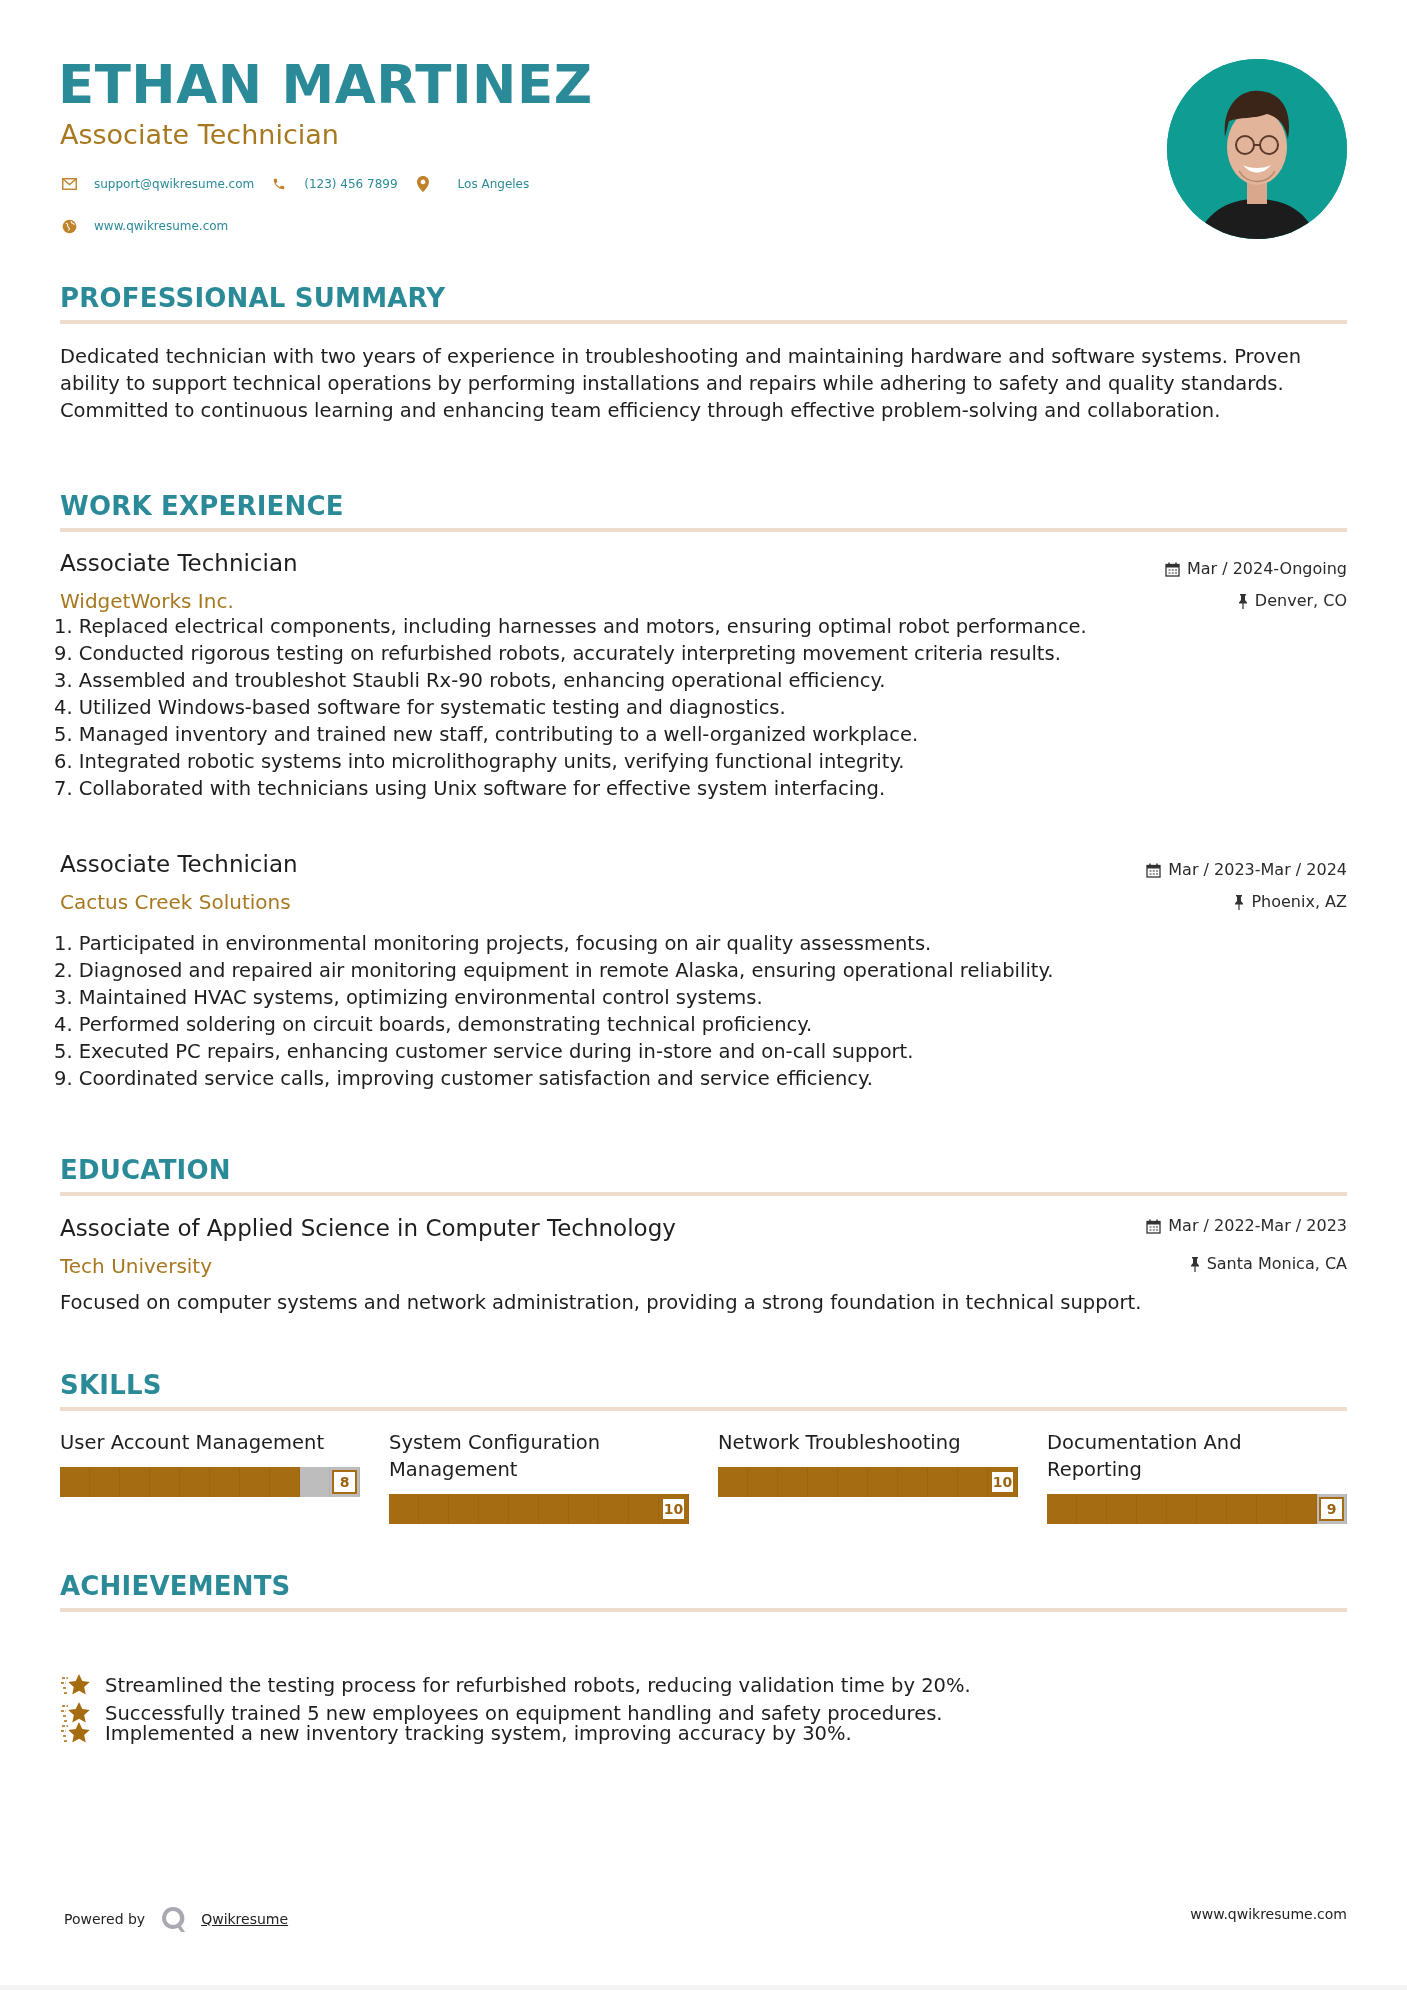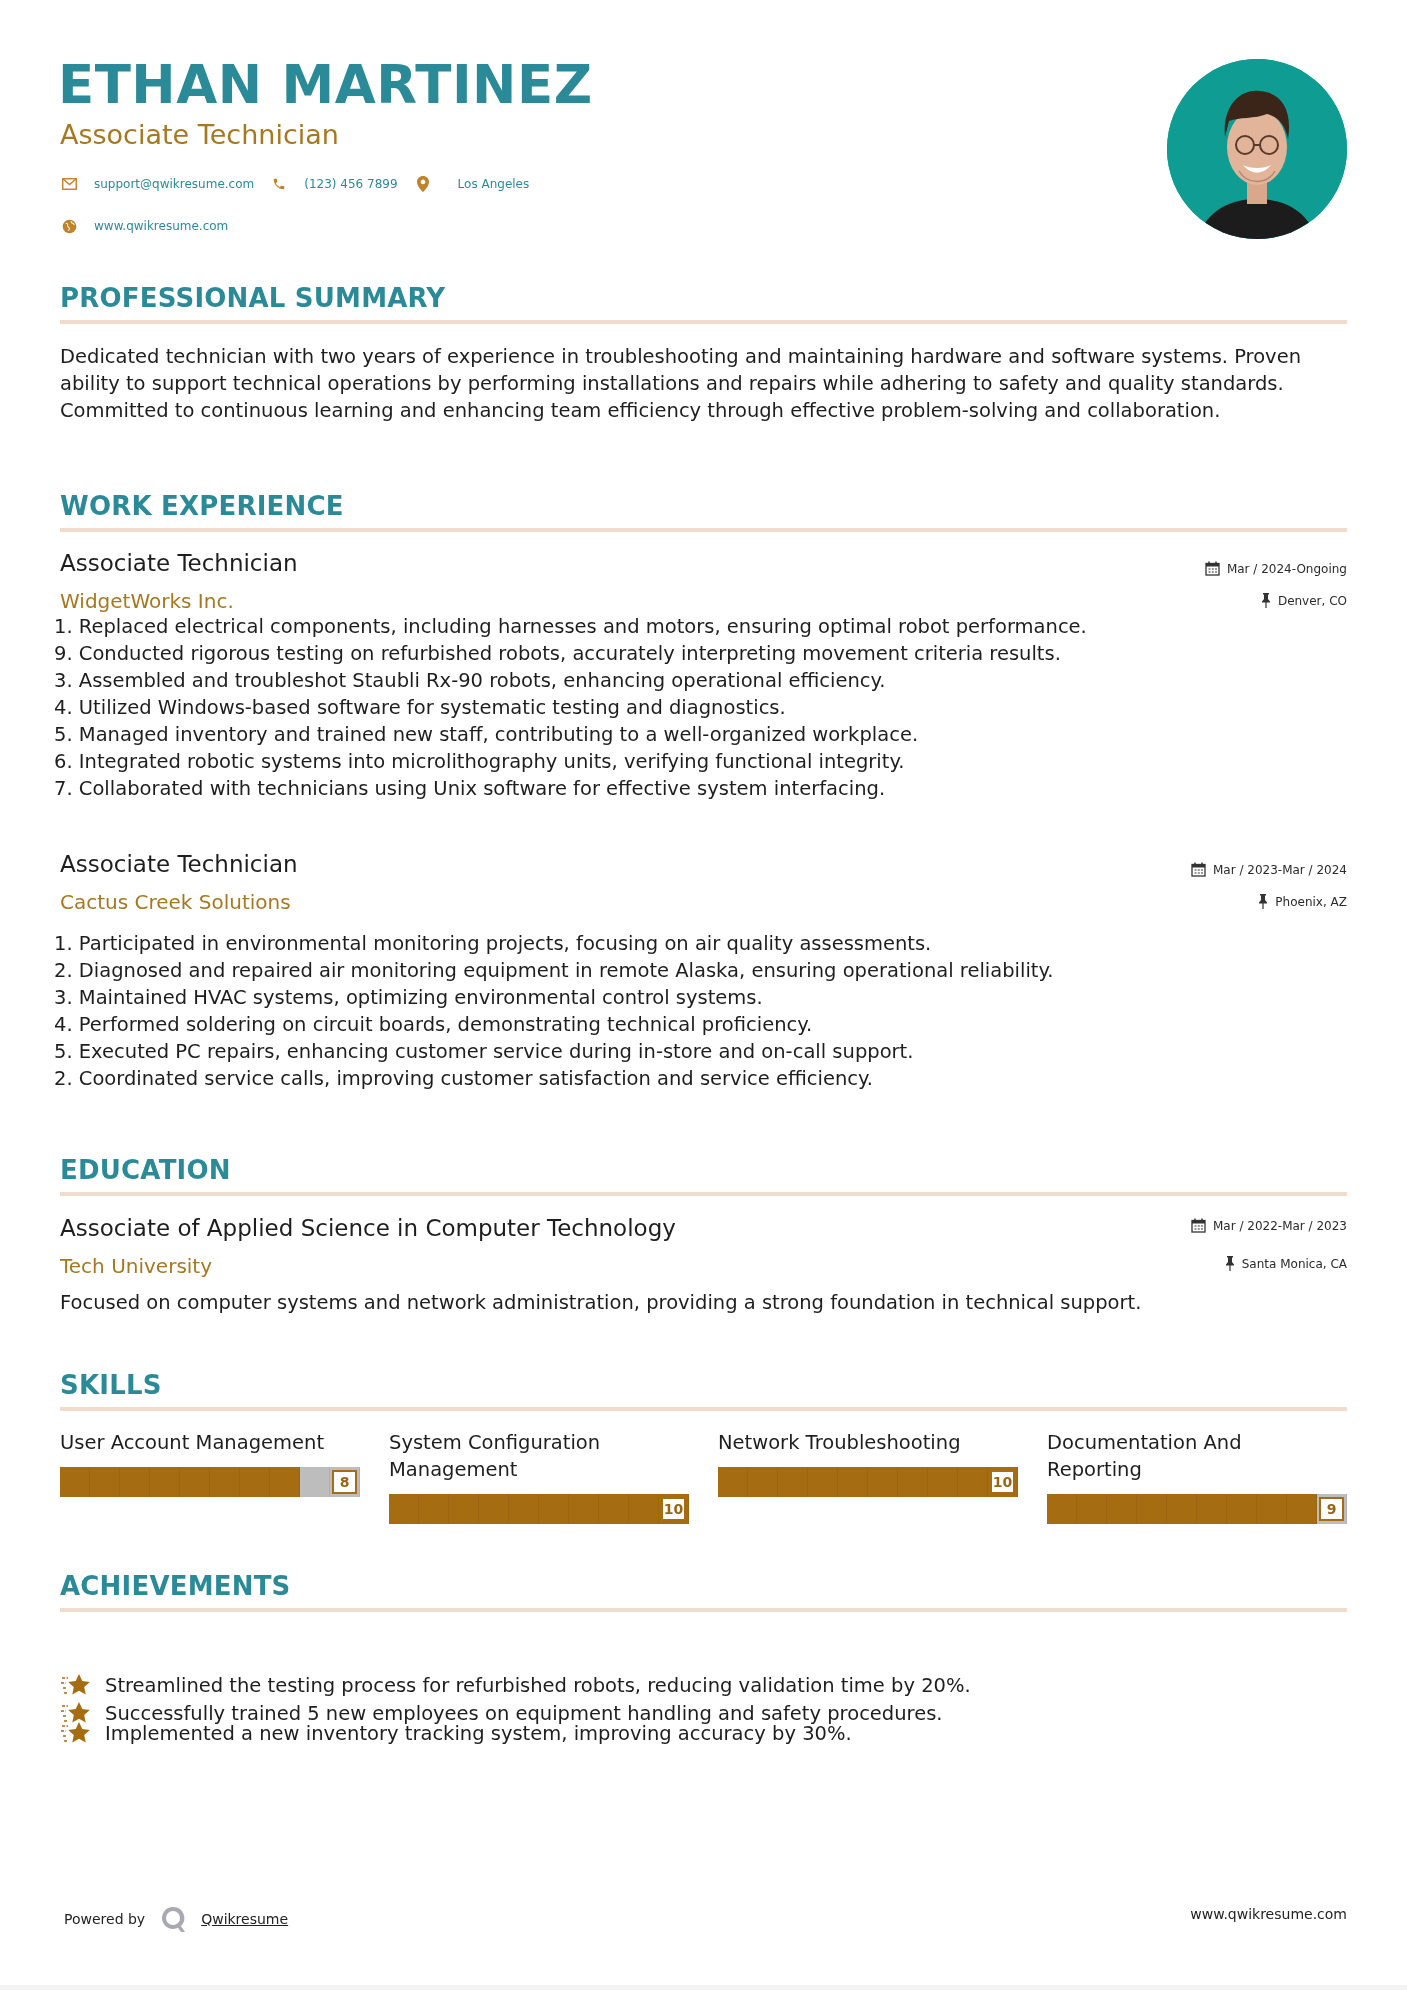--- a/index.html
+++ b/index.html
@@ -9,21 +9,21 @@
     .name { left: 58px; top: 58px; font-size: 53px; font-weight: 700; color: #2b8a98; letter-spacing: 0.5px; line-height: 1; font-family: "DejaVu Sans", sans-serif; }
     .role { left: 60px; top: 121px; font-size: 27px; color: #a7781f; line-height: 1; font-family: "DejaVu Sans", sans-serif; }
     .contact { font-size: 12px; color: #2b8a98; line-height: 1; display: flex; align-items: center; font-family: "DejaVu Sans", sans-serif; }
     .contact .ic { width: 18px; height: 18px; display: inline-flex; align-items: center; justify-content: center; color: #c0822a; margin-right: 16px; }
     .photo { left: 1167px; top: 59px; width: 180px; height: 180px; border-radius: 50%; background: #0e9c93; overflow: hidden; }
     .section-title { left: 60px; font-size: 26px; font-weight: 600; color: #2b8a98; line-height: 1; font-family: "DejaVu Sans", sans-serif; letter-spacing: 0.2px; }
     .rule { left: 60px; width: 1287px; height: 4px; background: #efdccd; }
     .para { left: 60px; width: 1287px; font-size: 19.5px; line-height: 27px; color: #1e1e1e; font-family: "DejaVu Sans", sans-serif; }
     .job-title { left: 60px; font-size: 23px; color: #1e1e1e; line-height: 1; font-family: "DejaVu Sans", sans-serif; }
     .company { left: 60px; font-size: 20px; color: #a7781f; line-height: 1; font-family: "DejaVu Sans", sans-serif; }
-    .meta { right: 60px; font-size: 12px; color: #2a2a2a; line-height: 1; display: flex; align-items: center; gap: 7px; font-family: "DejaVu Sans", sans-serif; }
+    .meta { right: 60px; font-size: 16px; color: #2a2a2a; line-height: 1; display: flex; align-items: center; gap: 7px; font-family: "DejaVu Sans", sans-serif; }
     .meta svg { display: block; }
     .list { left: 54px; width: 1290px; font-size: 19.5px; line-height: 27px; color: #1e1e1e; font-family: "DejaVu Sans", sans-serif; }
     .list li { list-style: none; white-space: nowrap; }
     .skill { width: 300px; }
     .skill-label { font-size: 19.5px; line-height: 27px; color: #1e1e1e; font-family: "DejaVu Sans", sans-serif; }
     .bar { position: relative; width: 300px; height: 30px; background: #a66c12; display: flex; }
     .bar .seg { flex: 1; height: 100%; border-right: 1px solid rgba(0,0,0,0.06); }
     .bar .seg.empty { background: #bdbdbd; }
     .bar .score { position: absolute; right: 3px; top: 3px; width: 25px; height: 24px; background: #fff; border: 2px solid #a66c12; color: #9b6413; font-size: 14px; font-weight: 700; display: flex; align-items: center; justify-content: center; font-family: "DejaVu Sans", sans-serif; }
     .ach { left: 60px; display: flex; align-items: center; font-size: 19.5px; color: #1e1e1e; line-height: 1; font-family: "DejaVu Sans", sans-serif; }
@@ -139,21 +139,21 @@
       <path d="M2 0h6v1.5H7v4.5l2 2.5v1H5.6V15h-1.2V9.5H1v-1l2-2.5V1.5H2z" fill="#333"></path>
     </svg>
   <span>Phoenix, AZ</span>
 </div>
 <ul class="abs list" style="top:930px;">
   <li>1. Participated in environmental monitoring projects, focusing on air quality assessments.</li>
   <li>2. Diagnosed and repaired air monitoring equipment in remote Alaska, ensuring operational reliability.</li>
   <li>3. Maintained HVAC systems, optimizing environmental control systems.</li>
   <li>4. Performed soldering on circuit boards, demonstrating technical proficiency.</li>
   <li>5. Executed PC repairs, enhancing customer service during in-store and on-call support.</li>
-  <li>2. Coordinated service calls, improving customer satisfaction and service efficiency.</li>
+  <li>9. Coordinated service calls, improving customer satisfaction and service efficiency.</li>
 </ul>
 
 <div class="abs section-title" style="top:1157px;">EDUCATION</div>
 <div class="abs rule" style="top:1192px;"></div>
 <div class="abs job-title" style="top:1217px;">Associate of Applied Science in Computer Technology</div>
 <div class="abs company" style="top:1256px;">Tech University</div>
 <div class="abs meta" style="top:1218px;">
   <svg width="15" height="15" viewBox="0 0 15 15">
       <rect x="1" y="2.5" width="13" height="11.5" fill="none" stroke="#333" stroke-width="1.3"></rect>
       <rect x="1" y="2.5" width="13" height="3" fill="#333"></rect>

